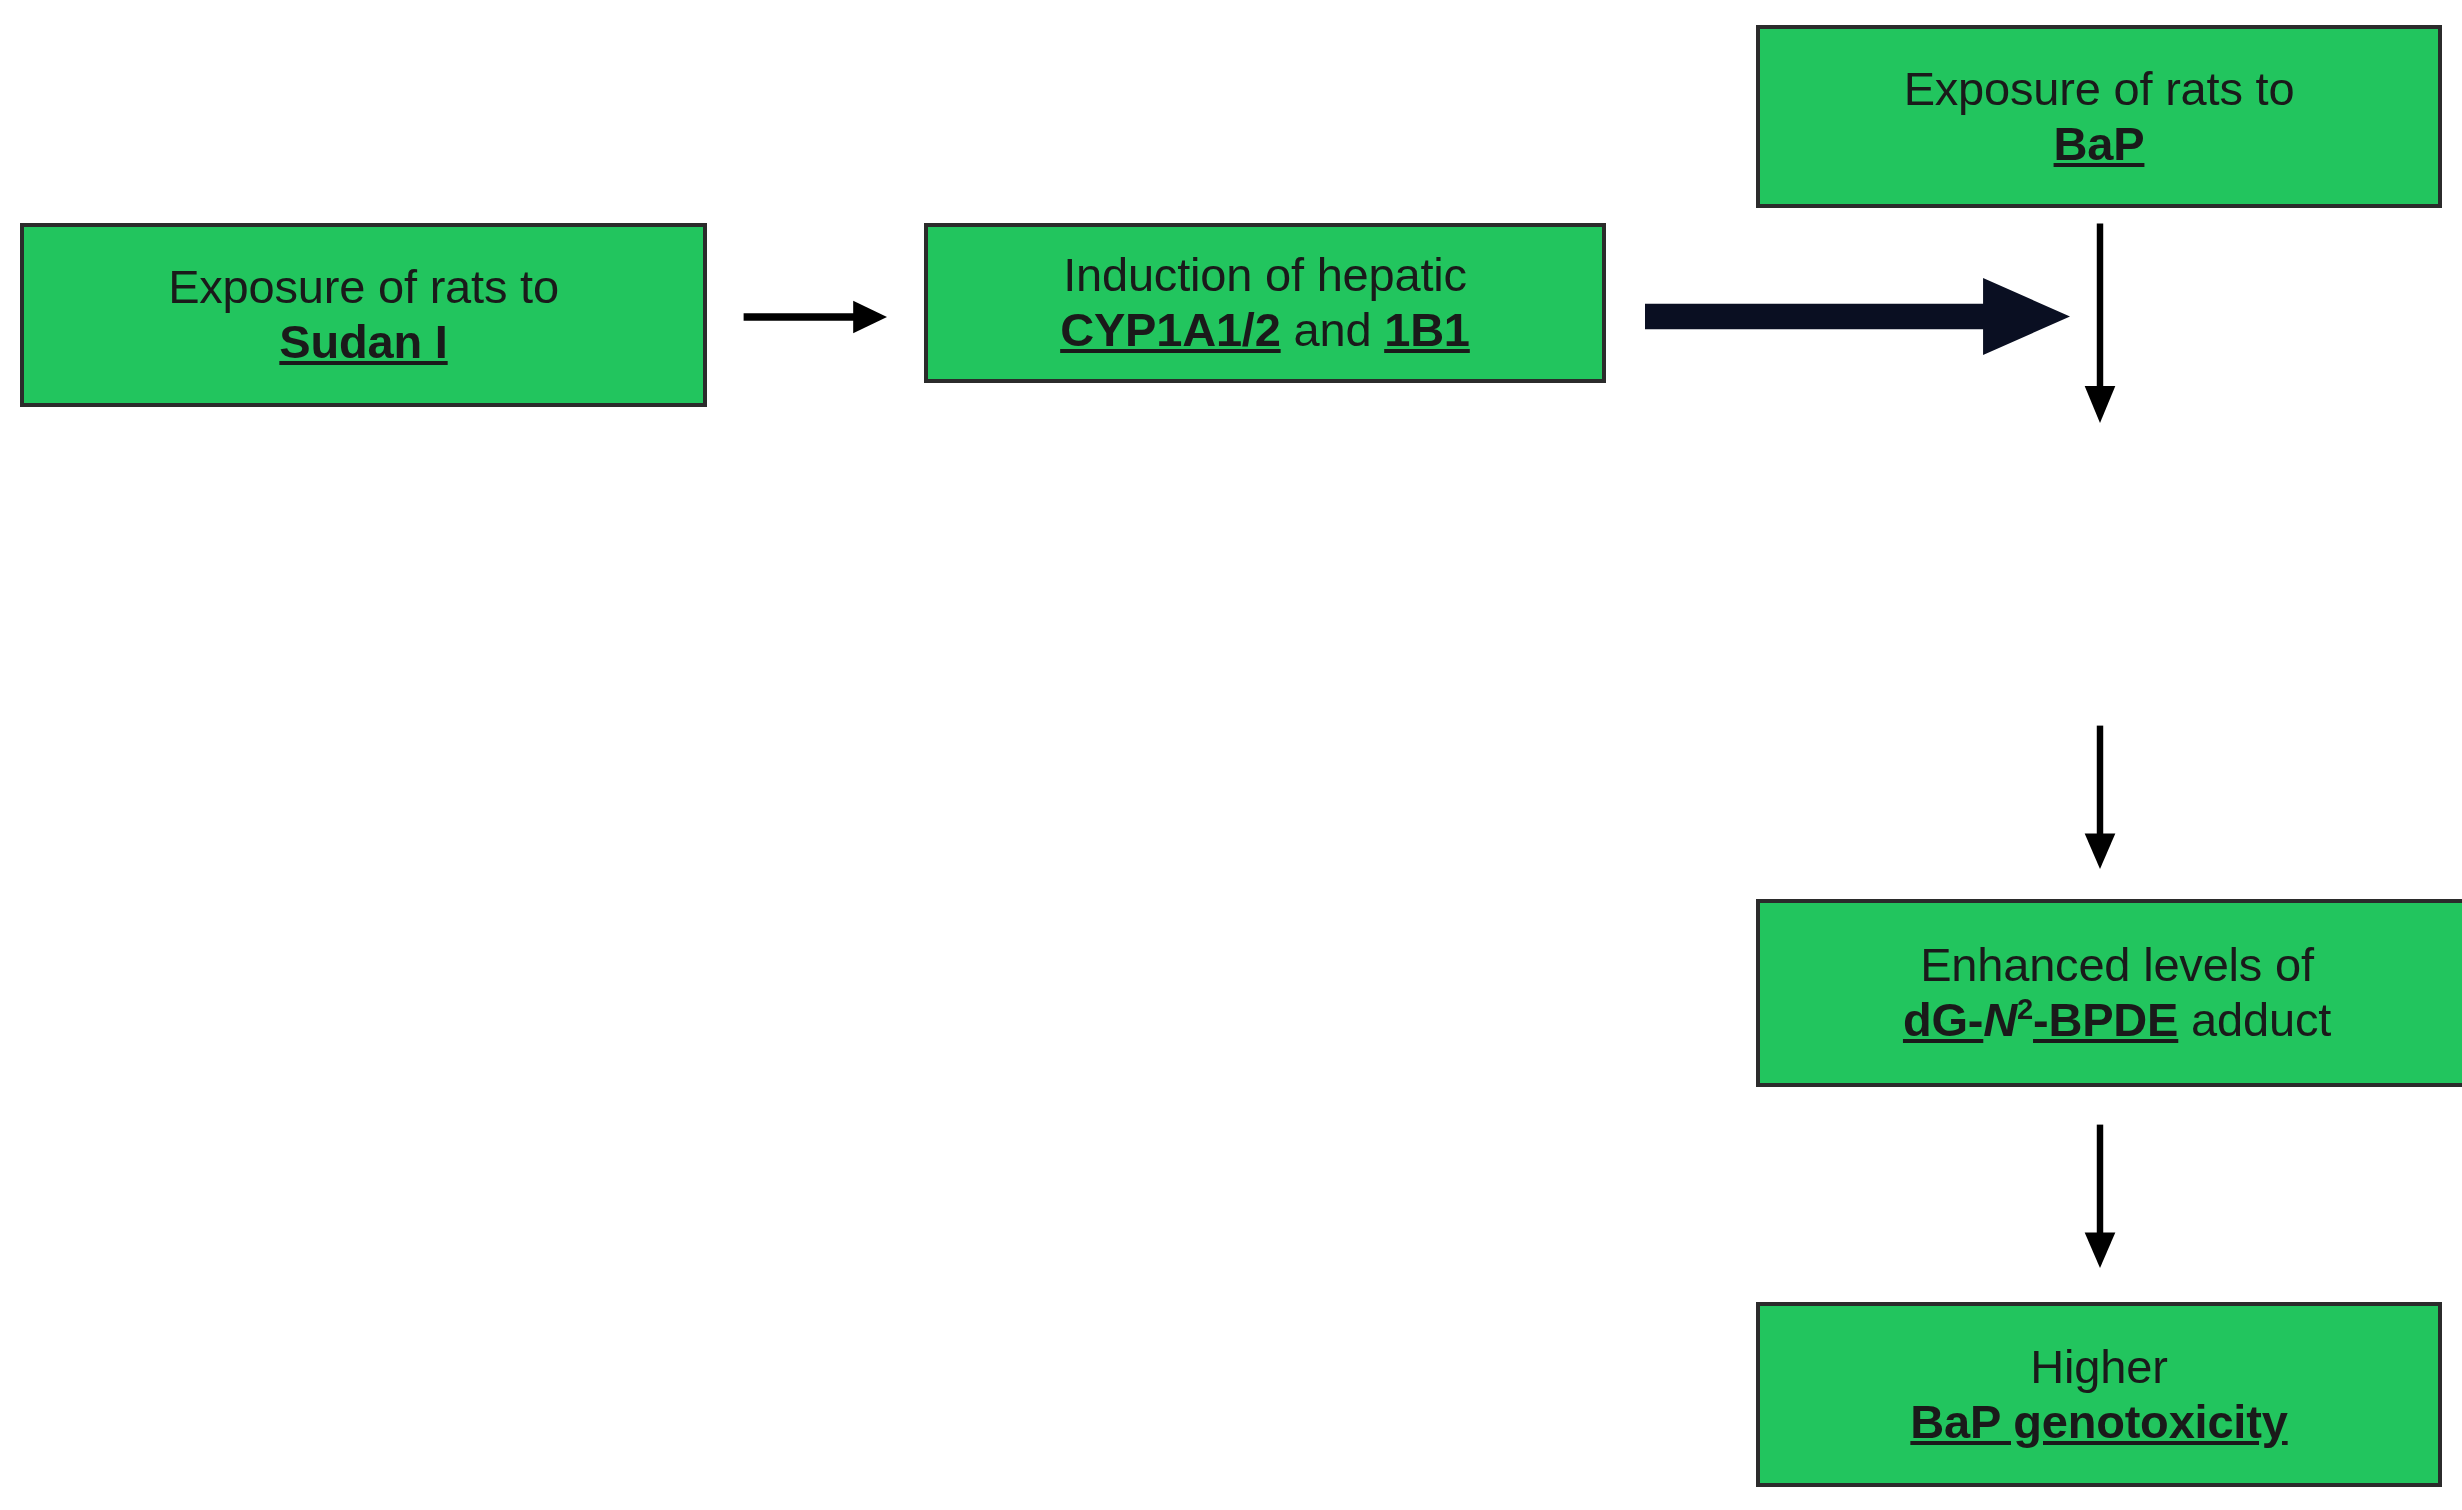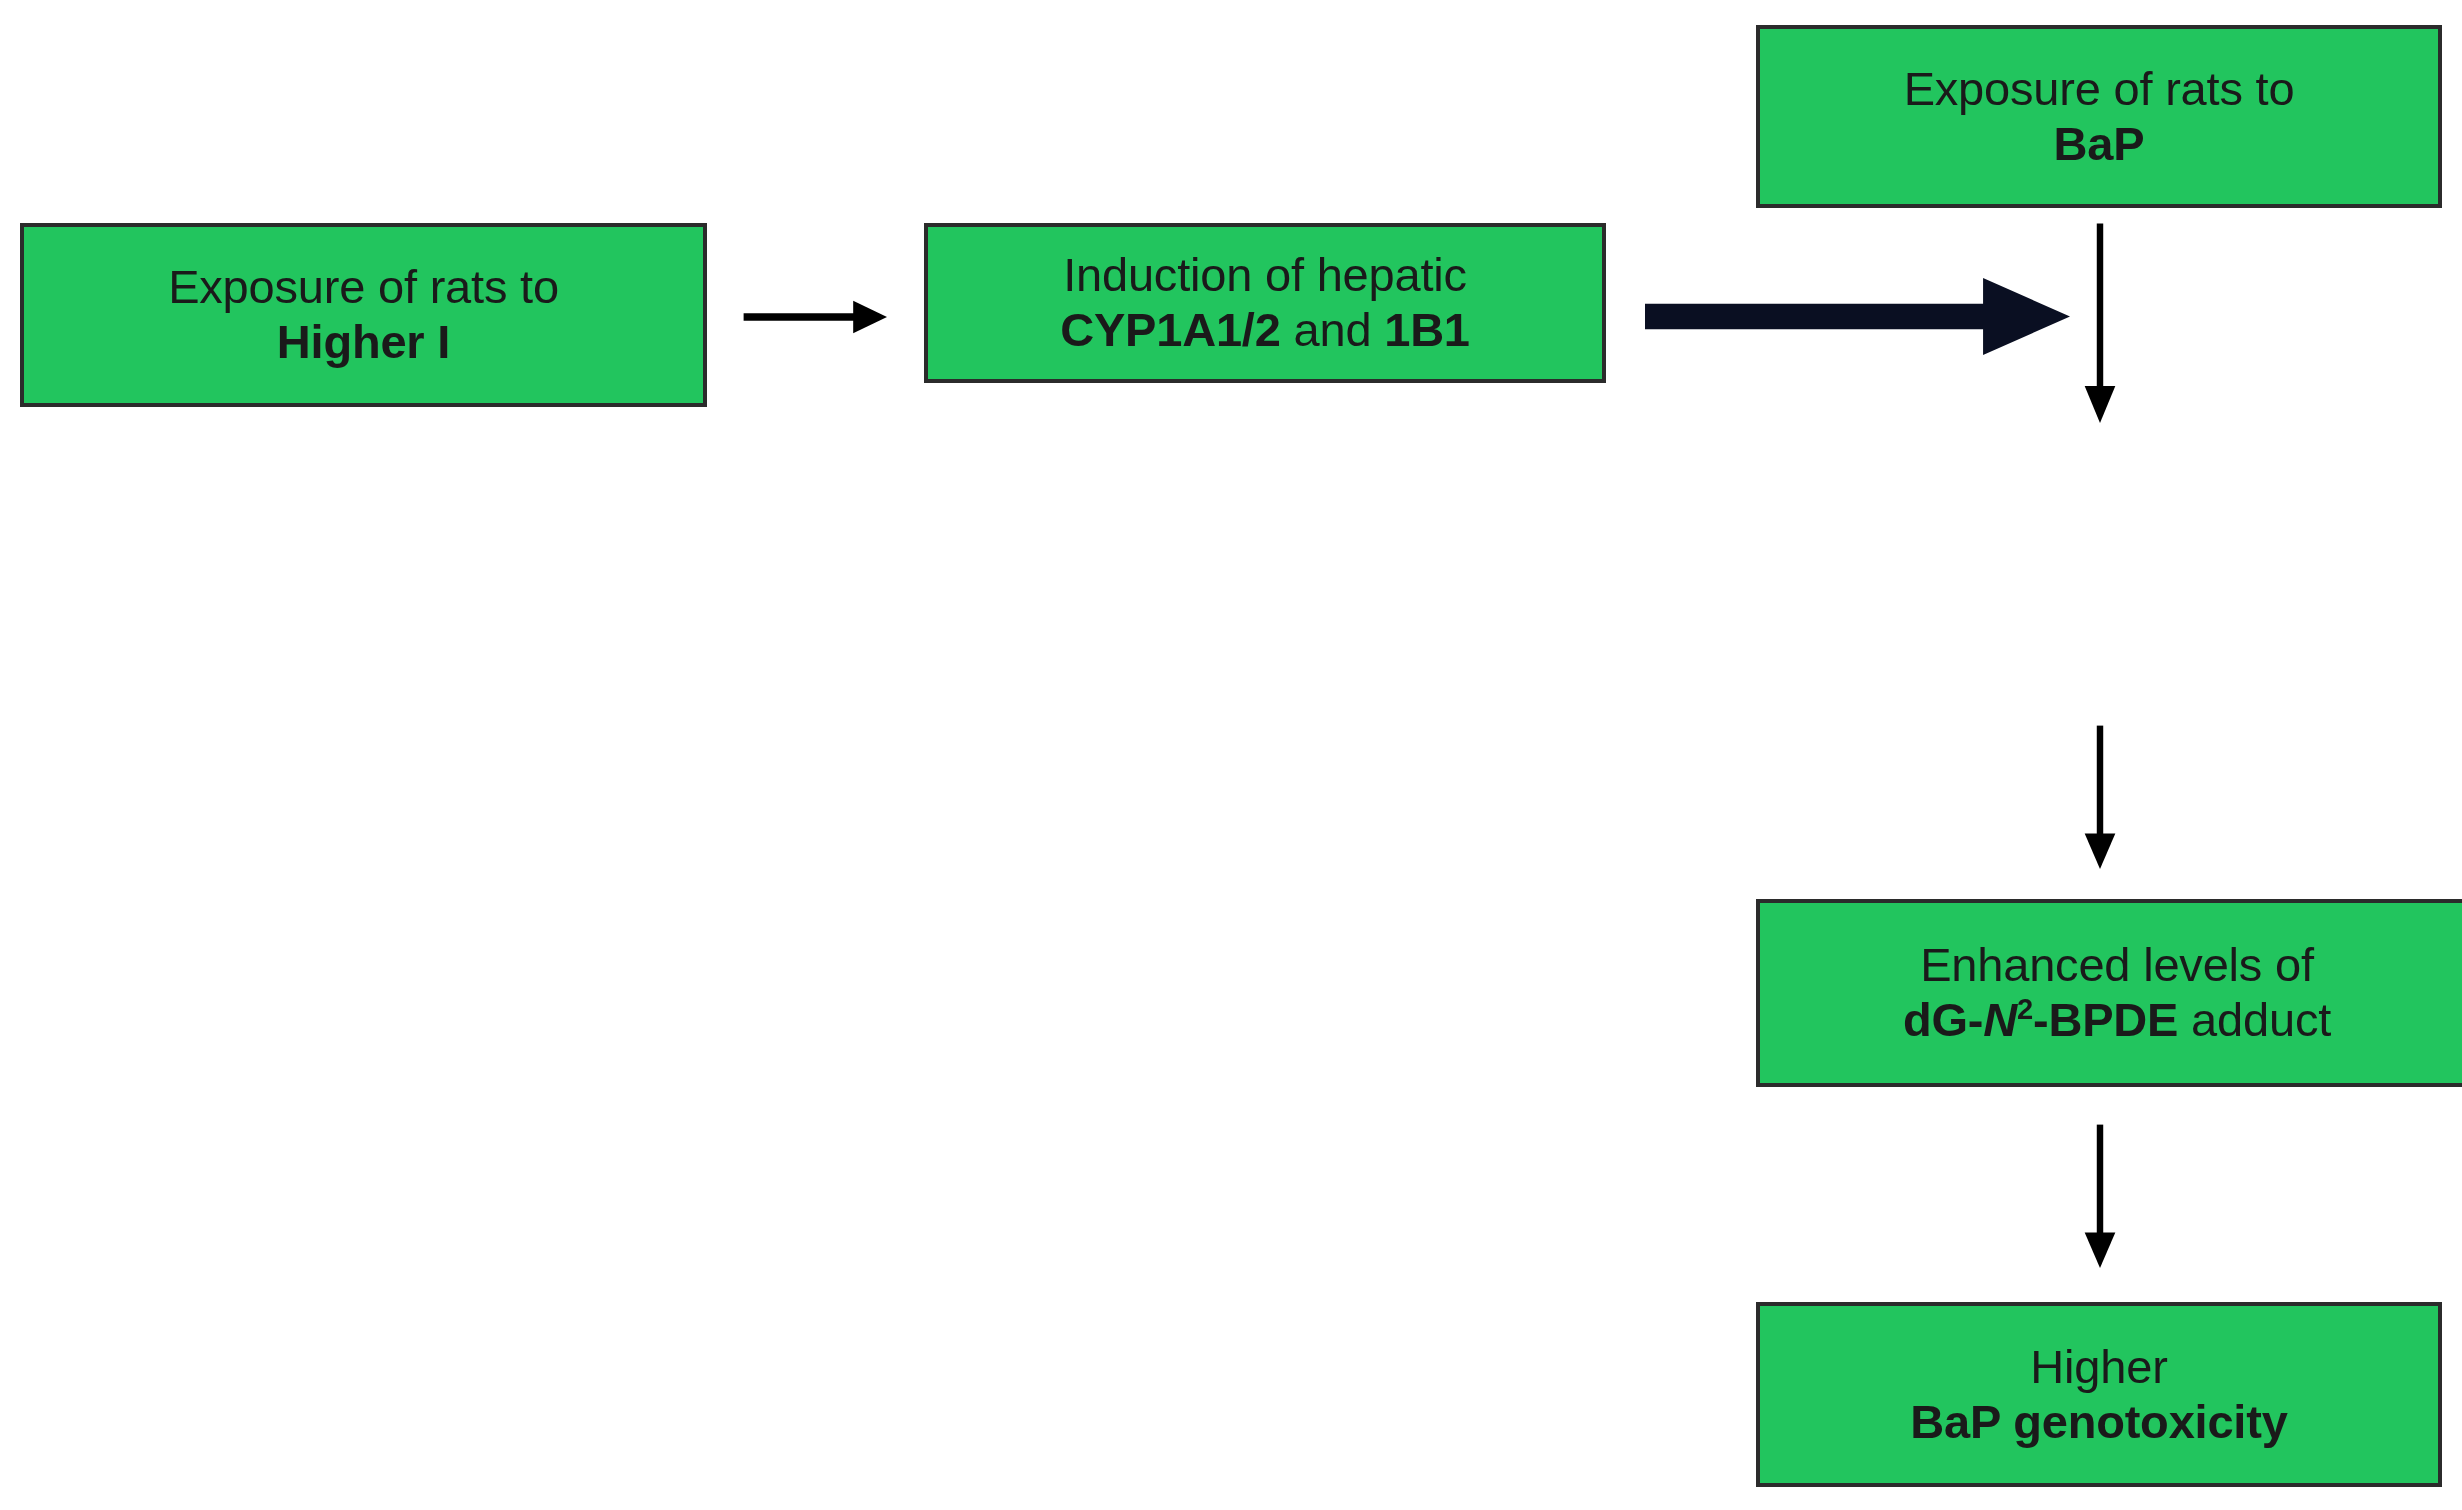--- a/index.html
+++ b/index.html
@@ -34,21 +34,21 @@
     text-align: center;
     line-height: 1.16;
     font-size: 47px;
     letter-spacing: -0.2px;
     color: #1a1a1a;
   }
   .node .line {
     display: block;
     white-space: nowrap;
   }
-  .node .b { font-weight: bold; }
+  .node .b { font-weight: bold; text-decoration: underline; }
   .node .n-italic { font-style: italic; font-weight: bold; }
   .node sup {
     font-size: 0.62em;
     vertical-align: super;
     line-height: 0;
     font-weight: bold;
     font-style: normal;
   }
 
   
@@ -75,21 +75,21 @@
 
   .arrow svg { display: block; width: 100%; height: 100%; overflow: visible; }
 </style>
 </head>
 <body>
 
 <div id="canvas">
 
   <div class="node" id="node-sudan">
     <span class="line">Exposure of rats to</span>
-    <span class="line b">Higher I</span>
+    <span class="line b">Sudan I</span>
   </div>
 
   <div class="node" id="node-cyp">
     <span class="line">Induction of hepatic</span>
     <span class="line"><span class="b">CYP1A1/2</span><span> and </span><span class="b">1B1</span></span>
   </div>
 
   <div class="node" id="node-bap-exposure">
     <span class="line">Exposure of rats to</span>
     <span class="line b">BaP</span>

